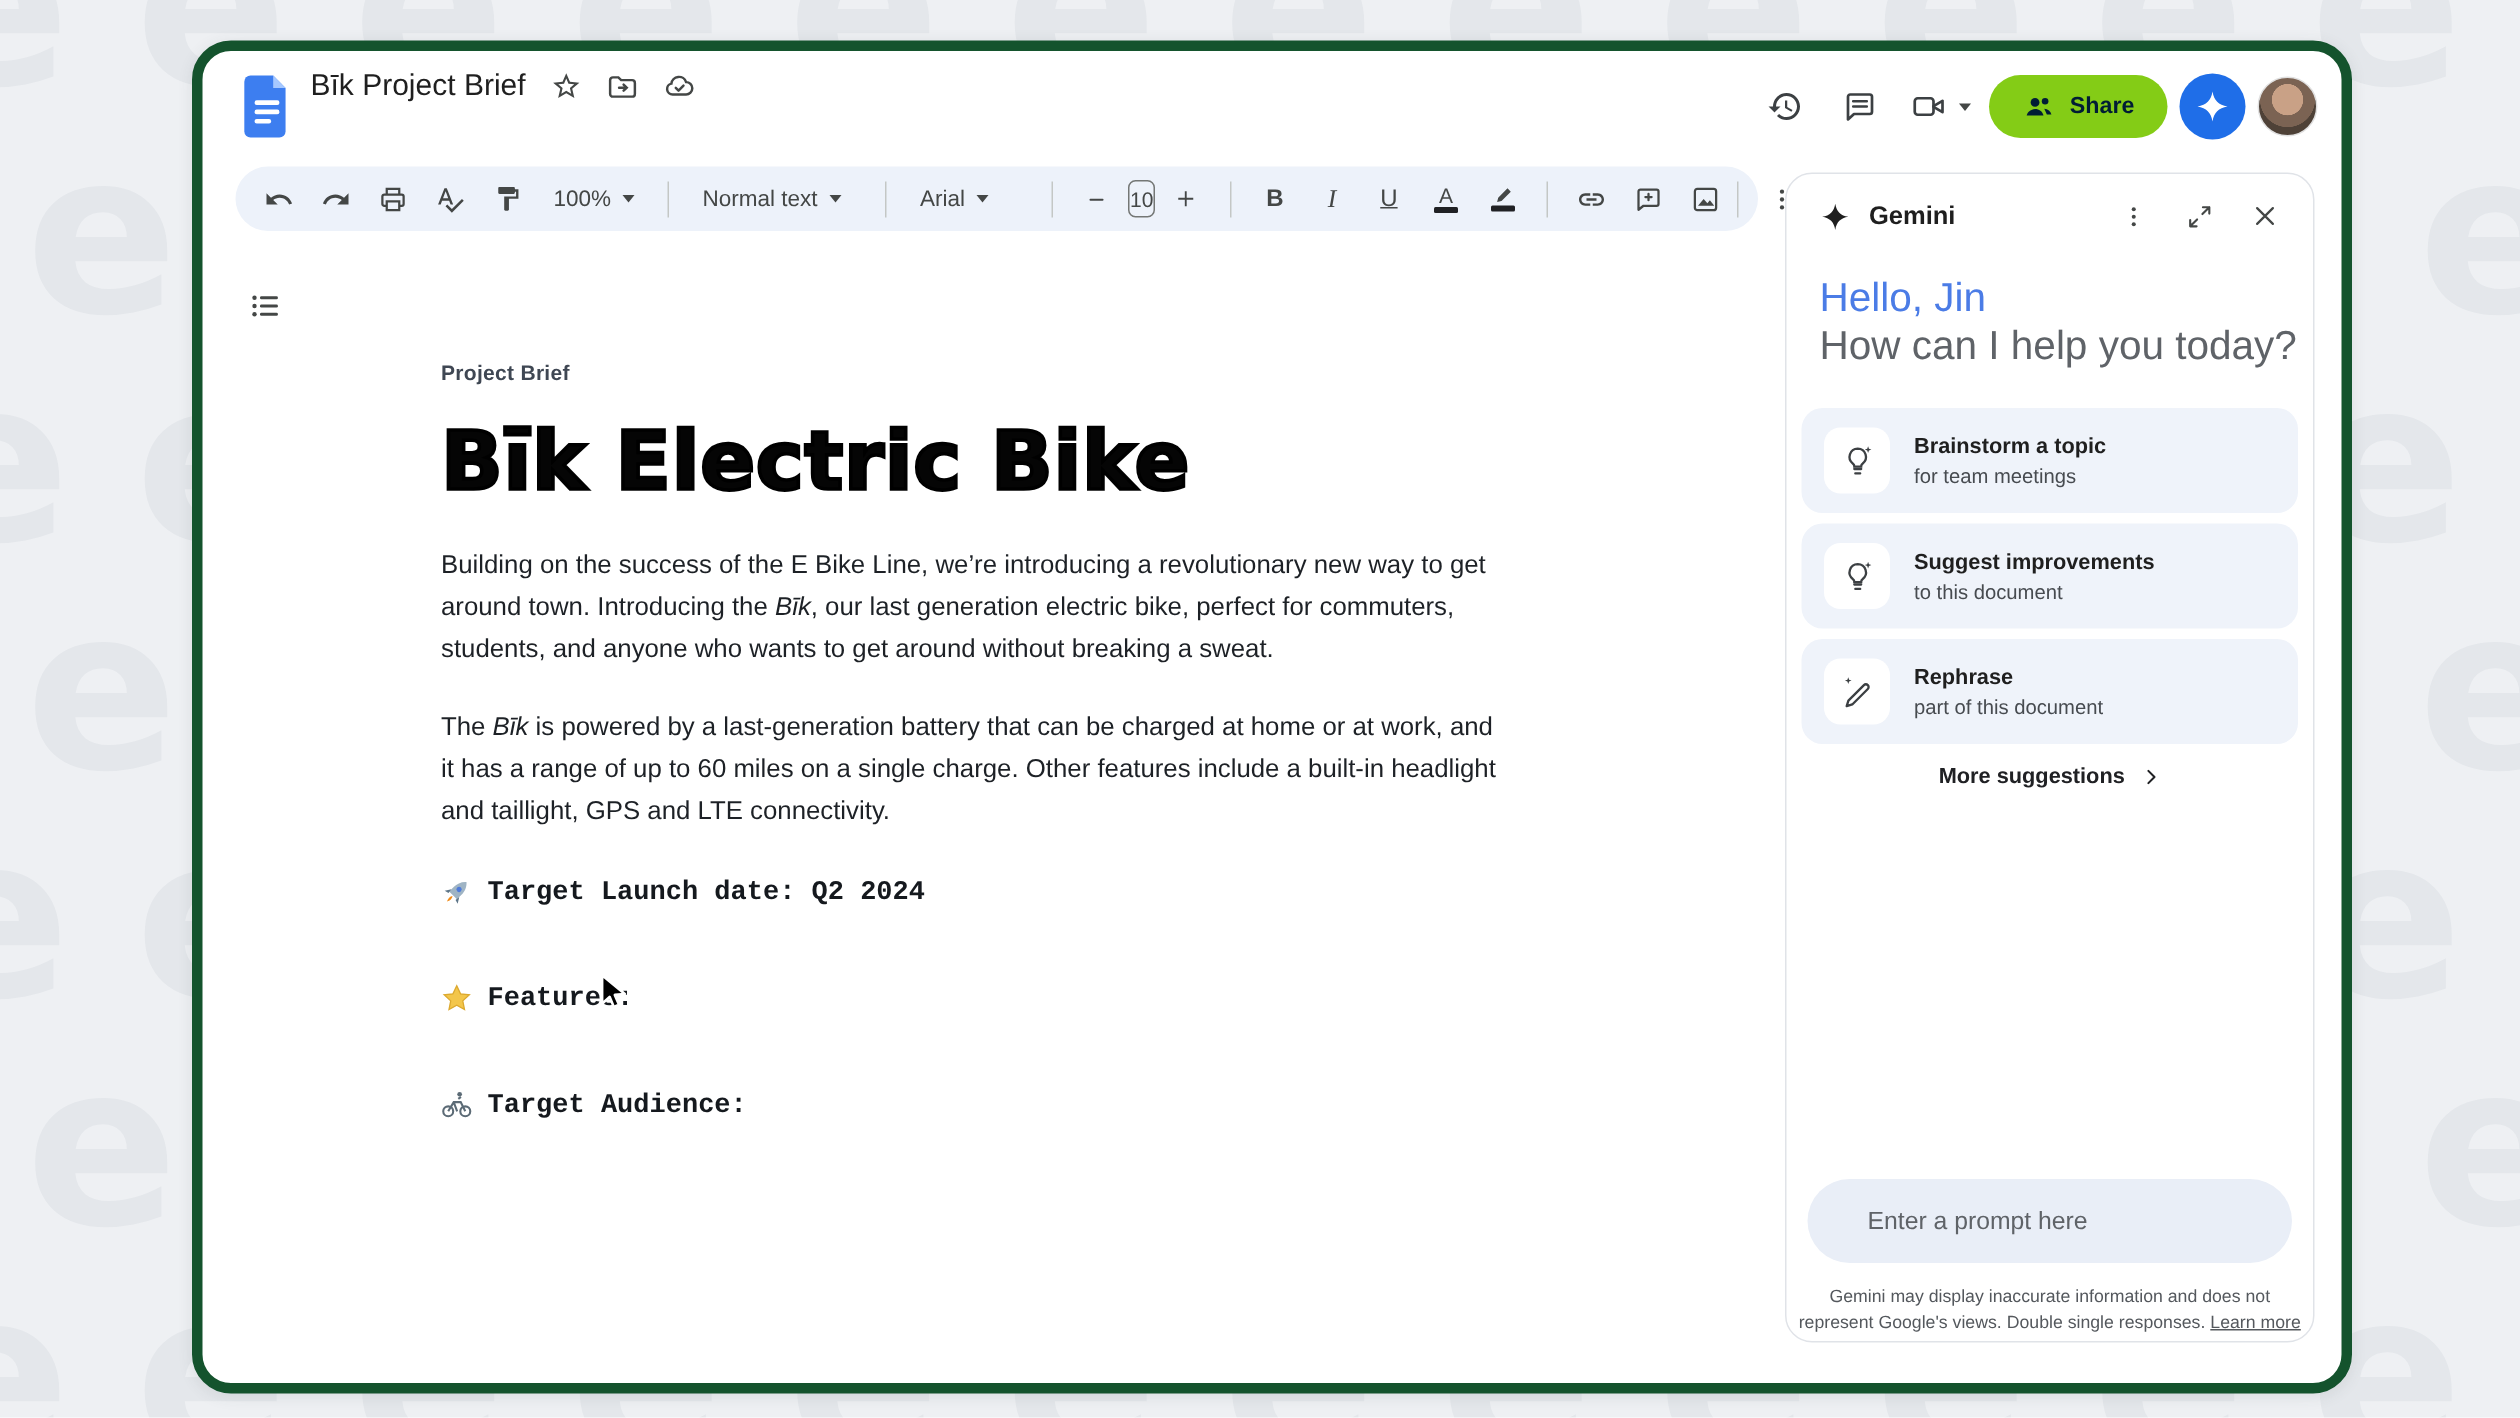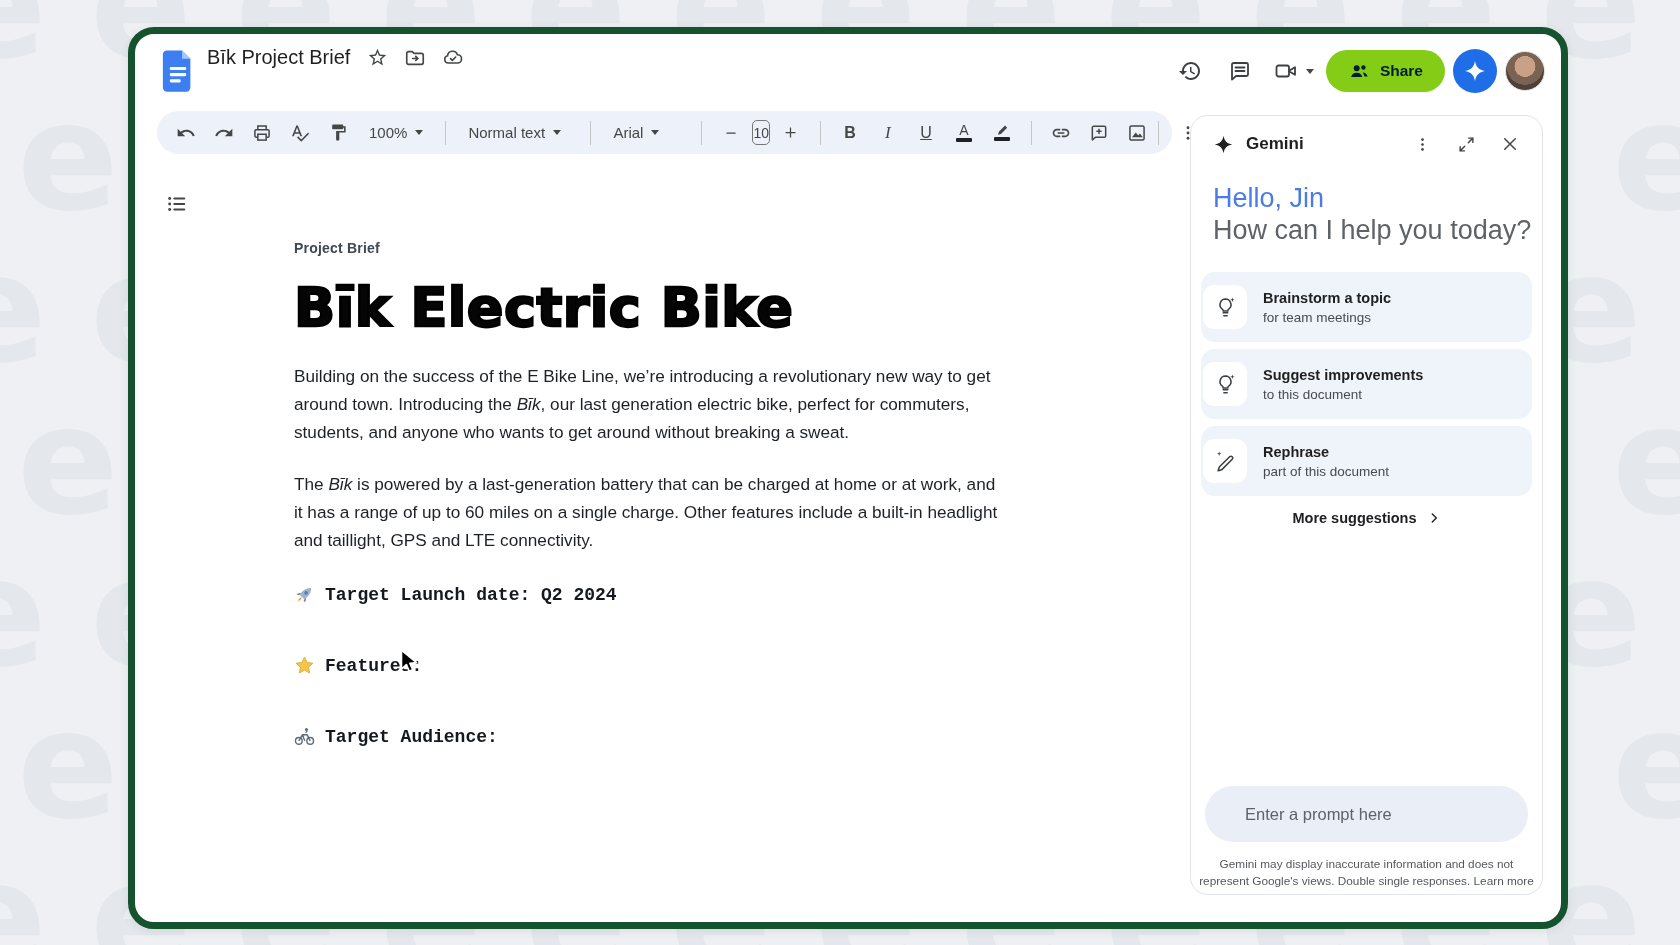--- a/index.html
+++ b/index.html
@@ -90,38 +90,38 @@
   }
   .gp-header{position:absolute;left:0;top:0;right:0;height:56px;display:flex;align-items:center;padding:0 22px;}
   .gp-title{font-size:17px;color:#1f1f1f;font-weight:600;margin-left:12px;}
   .gp-header-icons{margin-left:auto;display:flex;align-items:center;gap:24px;color:#444746;}
   .gp-hicon{width:20px;height:20px;display:flex;align-items:center;justify-content:center;}
   .gp-greeting{position:absolute;left:22px;top:66px;font-size:27px;line-height:32px;}
   .gp-hello{color:#4b7ce6;font-weight:500;}
   .gp-question{color:#5f6368;font-weight:500;}
   .gp-cards{position:absolute;left:10px;right:10px;top:156px;display:flex;flex-direction:column;gap:7px;}
   .gp-card{
-    height:70px;border-radius:14px;background:#eff3fa;display:flex;align-items:center;padding-left:2px;
+    height:70px;border-radius:14px;background:#eff3fa;display:flex;align-items:center;padding-left:15px;
   }
   .gp-card-icon{width:44px;height:44px;border-radius:11px;background:#fff;display:flex;align-items:center;justify-content:center;color:#3c4043;flex:none;}
   .gp-card-text{margin-left:16px;}
   .gp-card-title{font-size:14.5px;font-weight:600;color:#1f1f1f;}
   .gp-card-sub{font-size:13.5px;color:#474b50;margin-top:4px;}
   .gp-more{position:absolute;left:0;right:0;top:394px;display:flex;justify-content:center;align-items:center;gap:10px;font-size:14.5px;font-weight:600;color:#202124;}
   .gp-prompt{
     position:absolute;left:14px;right:14px;top:670px;height:56px;border-radius:28px;background:#e9eef7;
     display:flex;align-items:center;
   }
   .gp-prompt input{
     border:none;outline:none;background:transparent;width:100%;padding:0 40px;
     font-size:16.5px;color:#3c4043;font-family:"Liberation Sans",sans-serif;
   }
   .gp-prompt input::placeholder{color:#5f6368;opacity:1;}
   .gp-disclaimer{position:absolute;left:8px;right:8px;top:740px;text-align:center;font-size:11.8px;line-height:17px;color:#54585d;}
-  .gp-learn{}
+  .gp-learn{text-decoration:underline;}
   svg{display:block;}
 </style>
 </head>
 <body>
 
 <div id="bg-pattern">
     <span class="bg-e" style="left: -55px; top: -70px;">e</span>
     <span class="bg-e" style="left: 90px; top: -70px;">e</span>
     <span class="bg-e" style="left: 235px; top: -70px;">e</span>
     <span class="bg-e" style="left: 380px; top: -70px;">e</span>

